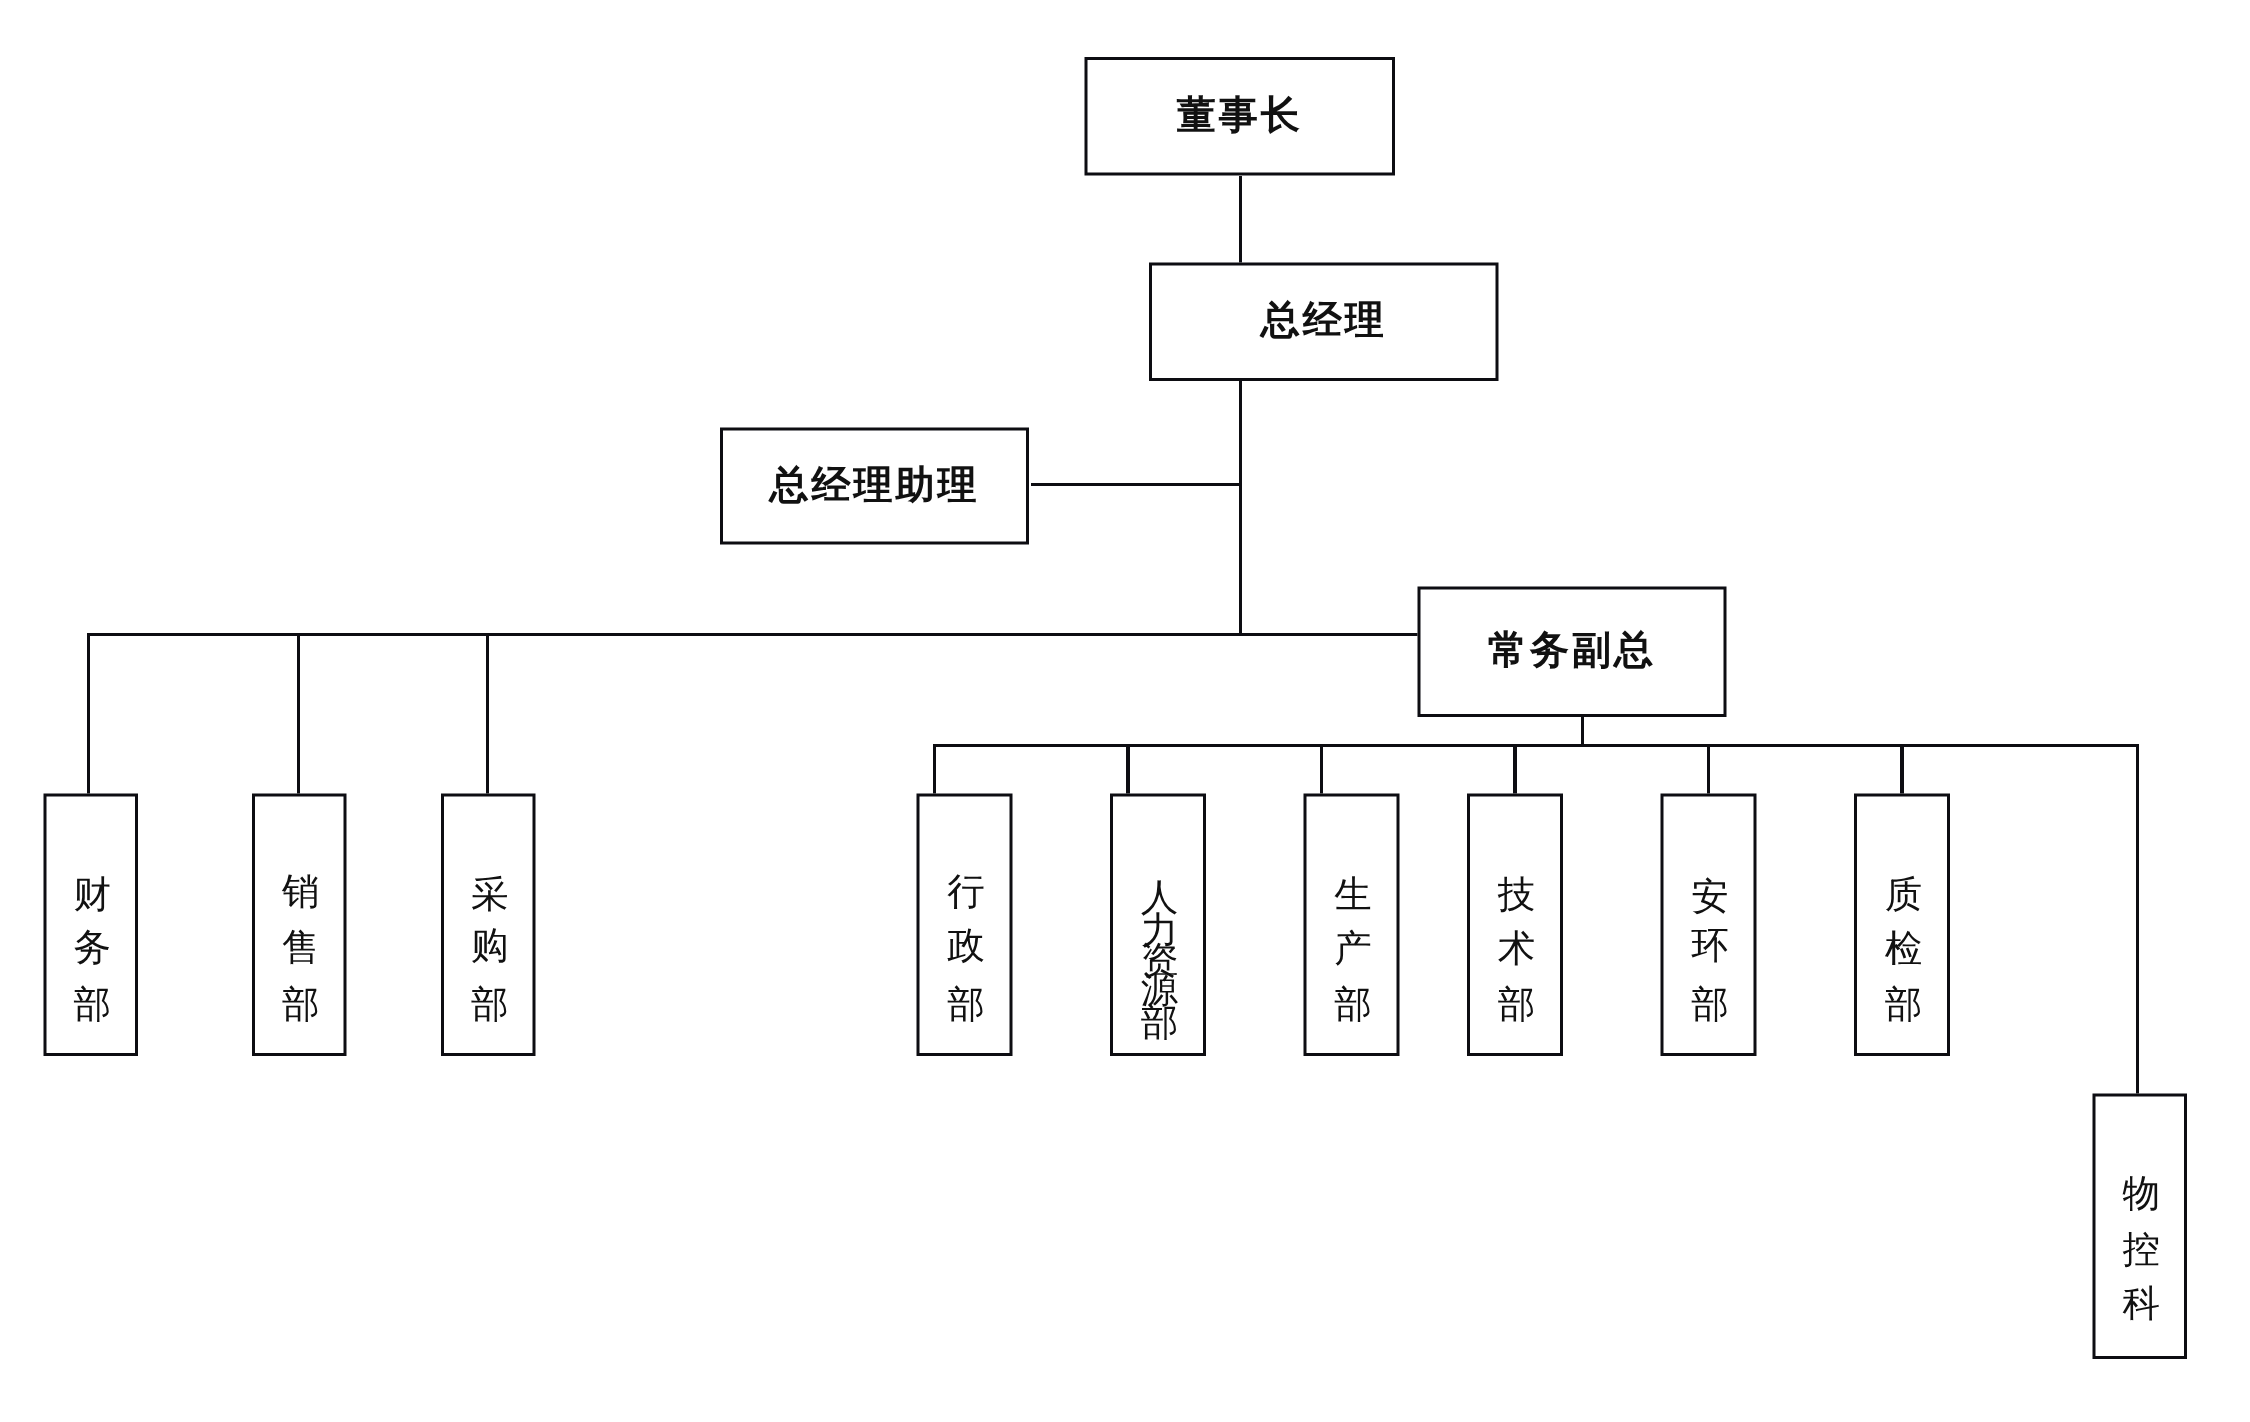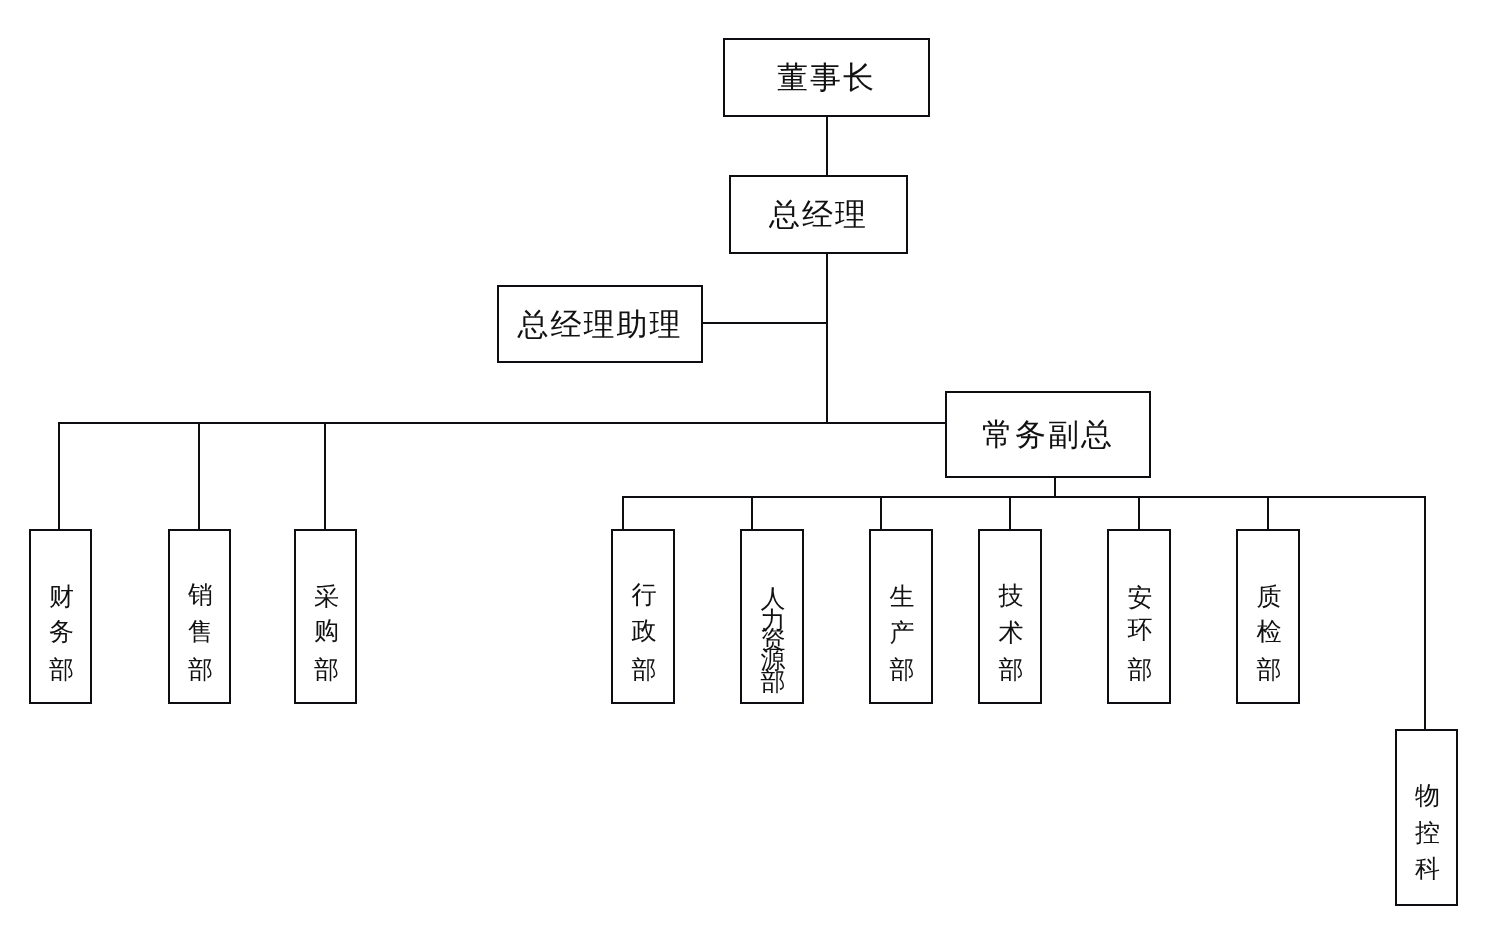--- a/index.html
+++ b/index.html
@@ -36,23 +36,24 @@
   }
   .node .label {
     display: block;
     text-align: center;
     line-height: 1.0;
     letter-spacing: 0;
     white-space: pre;
   }
   
   .node.horiz .label {
-    font-size: 31px;
+    font-size: 26px;
     letter-spacing: 2px;
     line-height: 1.1;
+    font-weight: bold;
   }
   
   .node.vert {
     align-items: center;
     justify-content: center;
   }
   .node.vert .label {
     writing-mode: vertical-rl;
     text-orientation: upright;
     font-size: 25px;
@@ -98,25 +99,25 @@
       <line x1="1268" y1="497" x2="1268" y2="529"></line>
 
       <line x1="1425" y1="497" x2="1425" y2="729"></line>
     </g>
   </svg>
 
   <div class="node horiz" style="left:723px; top:38px; width:207px; height:79px;">
     <span class="label">董事长</span>
   </div>
 
-  <div class="node horiz" style="left:729px; top:175px; width:179px; height:79px;">
+  <div class="node horiz" style="left:766px; top:175px; width:233px; height:79px;">
     <span class="label">总经理</span>
   </div>
 
-  <div class="node horiz" style="left:497px; top:285px; width:206px; height:78px;">
+  <div class="node horiz" style="left:480px; top:285px; width:206px; height:78px;">
     <span class="label">总经理助理</span>
   </div>
 
   <div class="node horiz" style="left:945px; top:391px; width:206px; height:87px;">
     <span class="label">常务副总</span>
   </div>
 
   <div class="node vert" style="left:29px; top:529px; width:63px; height:175px;">
     <span class="label">财务部</span>
   </div>

